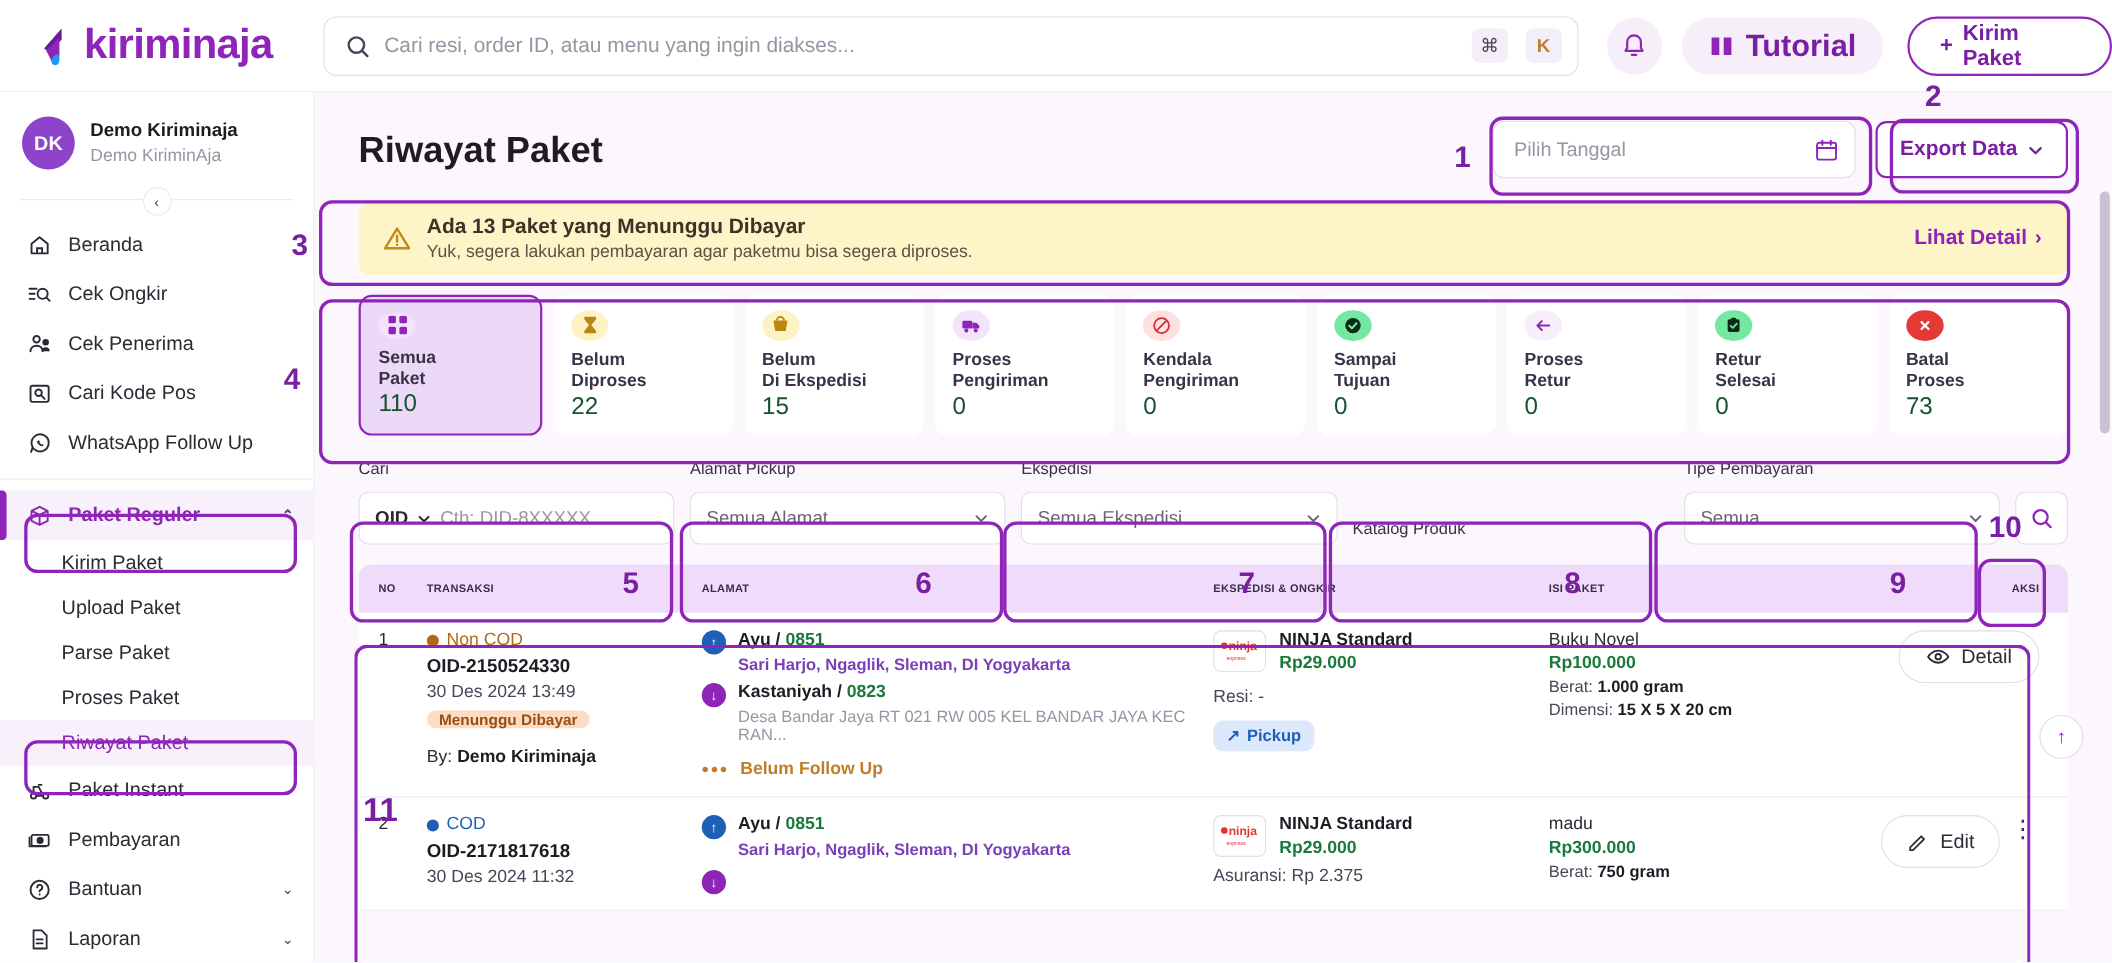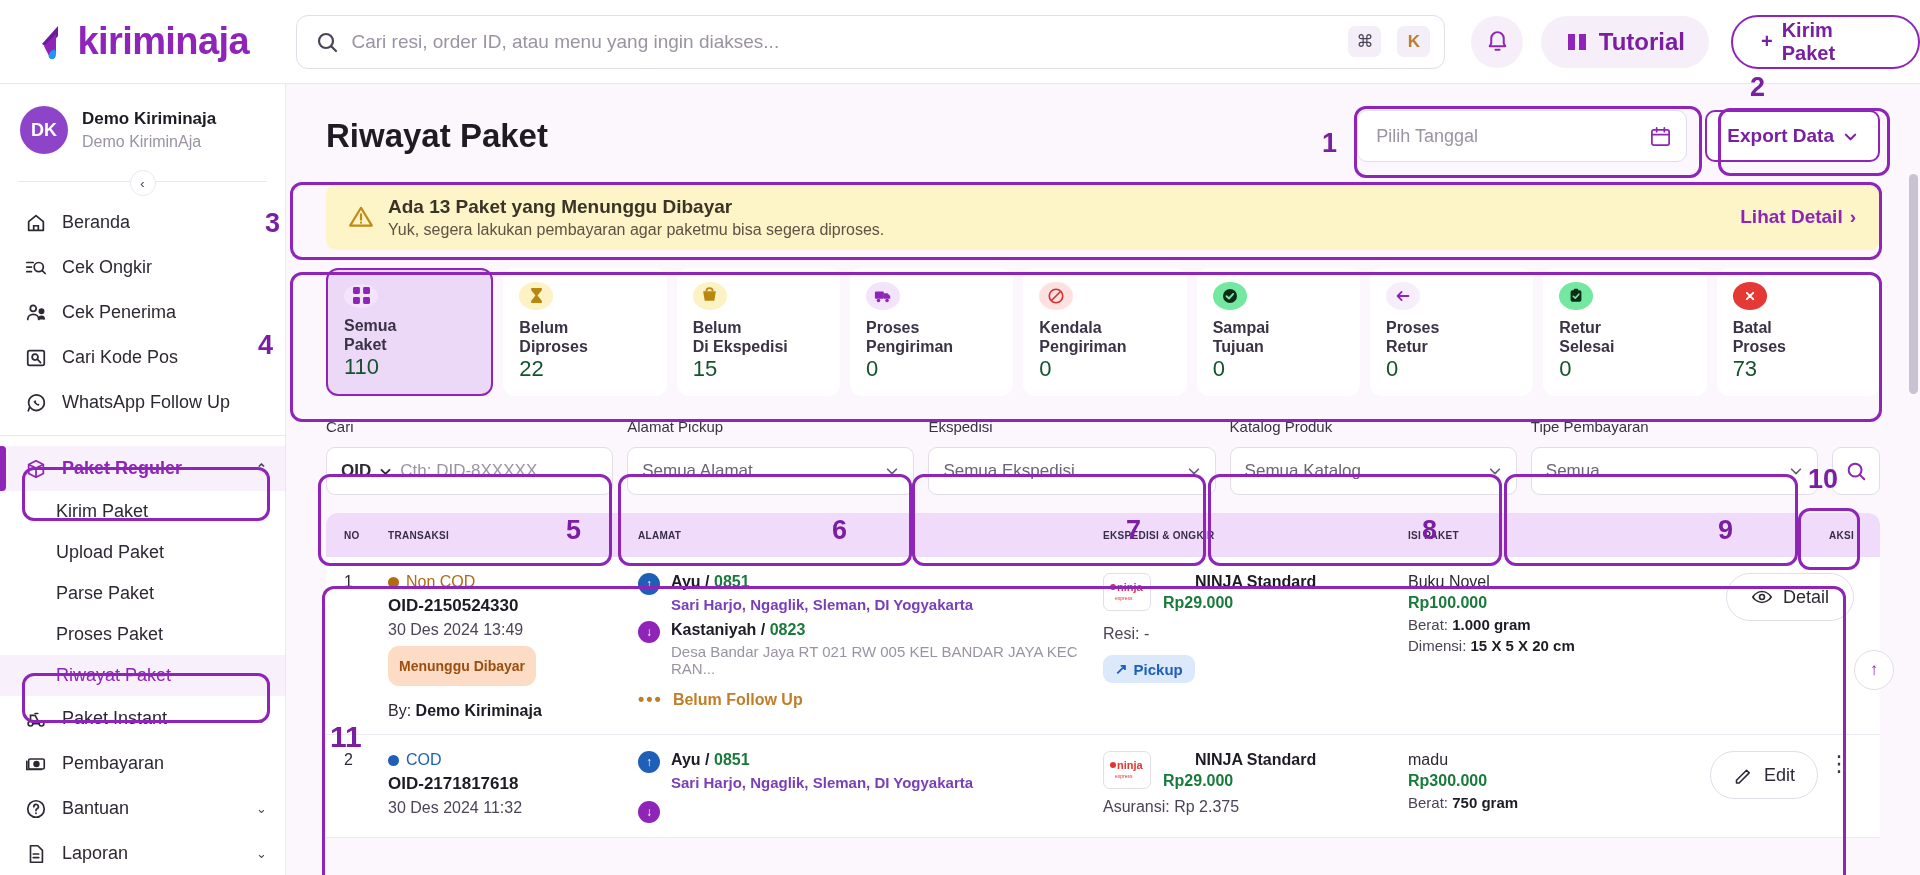--- a/index.html
+++ b/index.html
@@ -36,21 +36,21 @@
   .kbd.k { color:#c07d2a; font-weight:600; }
 
   .top-icons { display: flex; align-items: center; gap: 18px; margin-left: 26px; }
   .circle-btn {
     width: 52px; height: 52px; border-radius: 50%;
     background: #f6eef9; display: flex; align-items: center; justify-content: center;
   }
   .tutorial-btn {
     height: 52px; border-radius: 26px; background: #f6eef9;
     display: flex; align-items: center; gap: 10px; padding: 18px 24px;
-    color: #7a1fa2; font-size: 24px; font-weight: 600;
+    color: #7a1fa2; font-size: 28px; font-weight: 600;
   }
   .kirim-btn {
     height: 54px; border-radius: 27px; border: 2px solid #8e24b8;
     display: flex; align-items: center; gap: 9px; padding: 0 28px;
     color: #7a1fa2; font-size: 20px; font-weight: 600; background: #fff;
     margin-left: 4px;
   }
 
   
   .sidebar {
@@ -183,21 +183,21 @@
   .trow { display: flex; border-bottom: 1px solid #efe9f3; padding: 16px 0 14px 0; }
   .trow .c-no { font-size: 16px; color: #2e2833; }
 
   .tag-dot { width: 11px; height: 11px; border-radius: 50%; display:inline-block; margin-right:7px; }
   .tx-type { font-size: 16px; color: #b06a12; display: flex; align-items: center; }
   .tx-type.cod { color: #1f5fb8; }
   .tx-oid { font-size: 17px; font-weight: 700; color: #1f1b24; margin-top: 5px; }
   .tx-date { font-size: 16px; color: #4b4357; margin-top: 5px; }
   .pill {
     display: inline-block; margin-top: 7px; background: #fcdcc4; color: #9a4f10;
-    border-radius: 11px; padding: 12px 11px; font-size: 14px; font-weight: 700;
+    border-radius: 11px; padding: 0 11px; font-size: 14px; font-weight: 700;
   }
   .tx-by { font-size: 16px; color: #2e2833; margin-top: 16px; }
   .tx-by b { color:#1f1b24; }
 
   .addr-line { display: flex; gap: 11px; }
   .addr-ic { width: 22px; height: 22px; border-radius: 50%; flex:none; display:flex;align-items:center;justify-content:center; color:#fff; font-size:12px;}
   .addr-ic.up { background:#1f5fb8; }
   .addr-ic.dn { background:#8e24b8; }
   .addr-nm { font-size: 16px; font-weight: 700; color: #1f1b24; }
   .addr-nm .ph { color: #1a7a3c; font-weight: 700; }
@@ -205,21 +205,21 @@
   .addr-d2 { font-size: 15px; color: #9a93a3; margin-top: 4px; }
   .addr-gap { height: 8px; }
   .followup { margin-top: 12px; display:flex; align-items:center; gap:10px; color:#c07d2a; font-size:16px; font-weight:600; }
   .dots { color:#c07d2a; letter-spacing:2px; font-size:18px; }
 
   .ek-top { display:flex; gap: 12px; align-items:flex-start; }
   .ek-logo {
     width: 48px; height: 38px; border: 1px solid #e3dce9; border-radius: 7px;
     display:flex; align-items:center; justify-content:center; flex:none; background:#fff;
   }
-  .ek-name { font-size:16px; font-weight:700; color:#1f1b24;margin-left:32px; }
+  .ek-name { font-size:16px; font-weight:700; color:#1f1b24; }
   .ek-price { font-size:16px; font-weight:700; color:#1a7a3c; margin-top:3px; }
   .ek-resi { font-size:16px; color:#4b4357; margin-top:13px; }
   .ek-pickup {
     display:inline-flex; align-items:center; gap:6px; margin-top:12px;
     background:#dce9fb; color:#1f5fb8; border-radius:9px; padding:5px 12px; font-size:15px; font-weight:600;
   }
 
   .is-name { font-size:16px; color:#2e2833; }
   .is-price { font-size:16px; font-weight:700; color:#1a7a3c; margin-top:3px; }
   .is-meta { font-size:15px; color:#4b4357; margin-top:4px; }
@@ -621,28 +621,20 @@
           <span>
             <svg width="14" height="14" viewBox="0 0 16 16" fill="none" stroke="#6b6375" stroke-width="2">
                 <path d="M3 6l5 5 5-5" stroke-linecap="round" stroke-linejoin="round"></path>
               </svg>
           </span>
         </div>
       </div>
 
       <div class="fld">
         <div class="lab">Katalog Produk</div>
-        <div class="ctl">
-          <span class="val">Semua Katalog</span>
-          <span>
-            <svg width="14" height="14" viewBox="0 0 16 16" fill="none" stroke="#6b6375" stroke-width="2">
-                <path d="M3 6l5 5 5-5" stroke-linecap="round" stroke-linejoin="round"></path>
-              </svg>
-          </span>
-        </div>
       </div>
 
       <div class="fld">
         <div class="lab">Tipe Pembayaran</div>
         <div class="ctl">
           <span class="val">Semua</span>
           <span>
             <svg width="14" height="14" viewBox="0 0 16 16" fill="none" stroke="#6b6375" stroke-width="2">
                 <path d="M3 6l5 5 5-5" stroke-linecap="round" stroke-linejoin="round"></path>
               </svg>

